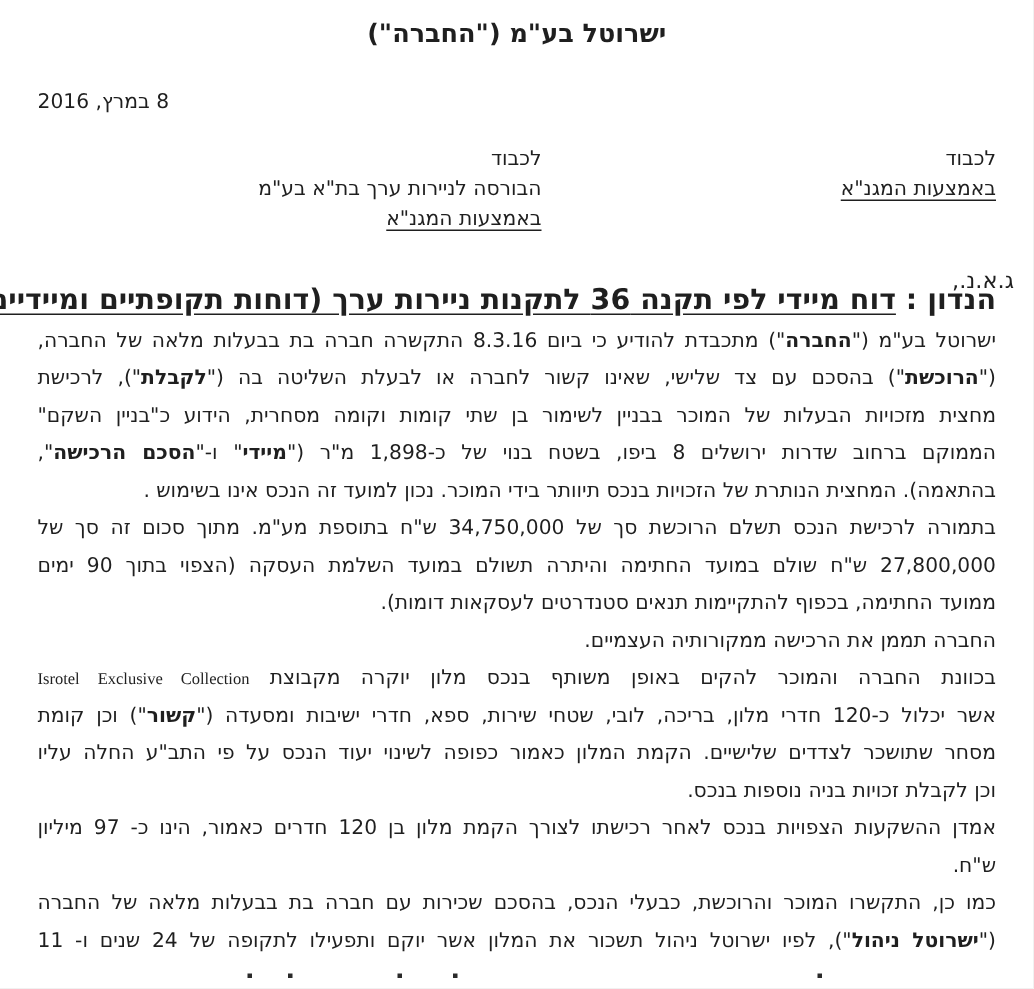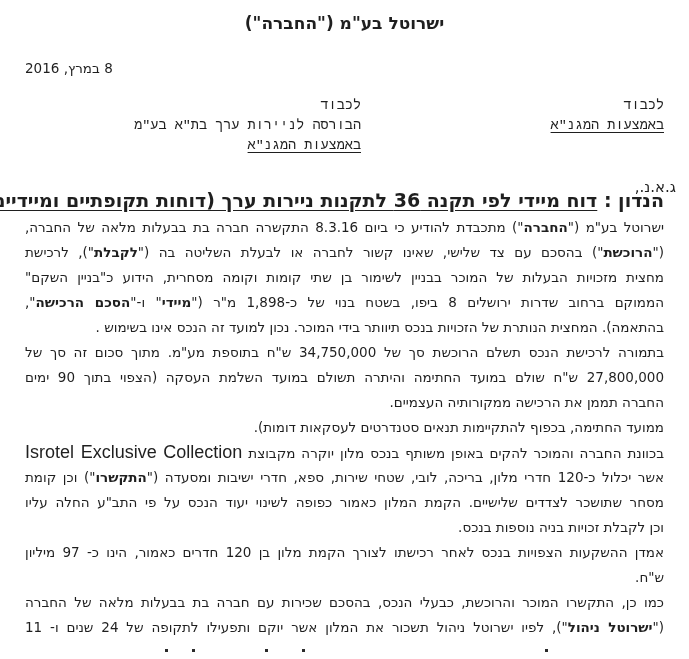--- a/index.html
+++ b/index.html
@@ -19,21 +19,21 @@
     font-size:17px;font-weight:bold;
     margin:0;
   }
   .date{
     position:absolute;top:60px;left:25px;
     font-size:13.5px;
     direction:rtl;
     text-align:right;
   }
   .recipients{position:absolute;top:96px;right:25px;left:25px;height:64px;}
-  .recip{position:absolute;top:0;text-align:right;font-size:13.5px;line-height:20px;white-space:nowrap;font-family:Liberation Mono, monospace;}
+  .recip{position:absolute;top:0;text-align:right;font-size:13.5px;line-height:20px;white-space:nowrap;}
   .recip-0{right:0;}
   .recip-1{right:303px;}
   .recip .via{text-decoration:underline;text-underline-offset:3px;}
   .greeting{
     position:absolute;top:158px;right:13px;
     font-size:15px;
     margin-top:20px;
   }
   .subject{
     position:absolute;top:189px;right:25px;left:25px;
@@ -46,21 +46,21 @@
   }
   .line{
     height:25px;line-height:25px;
     font-size:13.5px;
     text-align:justify;text-align-last:justify;
     overflow:hidden;
     white-space:nowrap;
   }
   .line.end{text-align:right;text-align-last:right;}
   .b{font-weight:bold;}
-  .en{font-family:Liberation Sans, sans-serif;font-size:18px;}
+  .en{font-family:Liberation Serif, serif;font-size:11px;}
   .dot{
     position:absolute;width:3px;height:3px;background:#2a2a2a;
   }
 </style>
 </head>
 <body>
 
 <div class="page">
 
   <h1 class="title">ישרוטל בע"מ ("החברה")</h1>
@@ -86,24 +86,24 @@
   </div>
 
   <div class="body" id="body">
       <div class="line"><span>ישרוטל בע"מ ("</span><span class="b">החברה</span><span>") מתכבדת להודיע כי ביום 8.3.16 התקשרה חברה בת בבעלות מלאה של החברה,</span></div>
       <div class="line"><span>("</span><span class="b">הרוכשת</span><span>") בהסכם עם צד שלישי, שאינו קשור לחברה או לבעלת השליטה בה ("</span><span class="b">לקבלת</span><span>"), לרכישת</span></div>
       <div class="line"><span>מחצית מזכויות הבעלות של המוכר בבניין לשימור בן שתי קומות וקומה מסחרית, הידוע כ"בניין השקם"</span></div>
       <div class="line"><span>הממוקם ברחוב שדרות ירושלים 8 ביפו, בשטח בנוי של כ-1,898 מ"ר ("</span><span class="b">מיידי</span><span>" ו-"</span><span class="b">הסכם הרכישה</span><span>",</span></div>
       <div class="line end"><span>בהתאמה). המחצית הנותרת של הזכויות בנכס תיוותר בידי המוכר. נכון למועד זה הנכס אינו בשימוש .</span></div>
       <div class="line"><span>בתמורה לרכישת הנכס תשלם הרוכשת סך של 34,750,000 ש"ח בתוספת מע"מ. מתוך סכום זה סך של</span></div>
       <div class="line"><span>27,800,000 ש"ח שולם במועד החתימה והיתרה תשולם במועד השלמת העסקה (הצפוי בתוך 90 ימים</span></div>
+      <div class="line end"><span>ממועד החתימה, בכפוף להתקיימות תנאים סטנדרטים לעסקאות דומות).</span></div>
       <div class="line end"><span>החברה תממן את הרכישה ממקורותיה העצמיים.</span></div>
-      <div class="line end"><span>ממועד החתימה, בכפוף להתקיימות תנאים סטנדרטים לעסקאות דומות).</span></div>
       <div class="line"><span>בכוונת החברה והמוכר להקים באופן משותף בנכס מלון יוקרה מקבוצת </span><span class="en">Isrotel Exclusive Collection</span></div>
-      <div class="line"><span>אשר יכלול כ-120 חדרי מלון, בריכה, לובי, שטחי שירות, ספא, חדרי ישיבות ומסעדה ("</span><span class="b">התקשרו</span><span>") וכן קומת</span></div>
+      <div class="line"><span>אשר יכלול כ-120 חדרי מלון, בריכה, לובי, שטחי שירות, ספא, חדרי ישיבות ומסעדה ("</span><span class="b">קשור</span><span>") וכן קומת</span></div>
       <div class="line"><span>מסחר שתושכר לצדדים שלישיים. הקמת המלון כאמור כפופה לשינוי יעוד הנכס על פי התב"ע החלה עליו</span></div>
       <div class="line end"><span>וכן לקבלת זכויות בניה נוספות בנכס.</span></div>
       <div class="line"><span>אמדן ההשקעות הצפויות בנכס לאחר רכישתו לצורך הקמת מלון בן 120 חדרים כאמור, הינו כ- 97 מיליון</span></div>
       <div class="line end"><span>ש"ח.</span></div>
       <div class="line"><span>כמו כן, התקשרו המוכר והרוכשת, כבעלי הנכס, בהסכם שכירות עם חברה בת בבעלות מלאה של החברה</span></div>
       <div class="line"><span>("</span><span class="b">ישרוטל ניהול</span><span>"), לפיו ישרוטל ניהול תשכור את המלון אשר יוקם ותפעילו לתקופה של 24 שנים ו- 11</span></div>
     </div>
 
   <div id="cut">
       <div class="dot" style="left: 165px; top: 649px;"></div>

